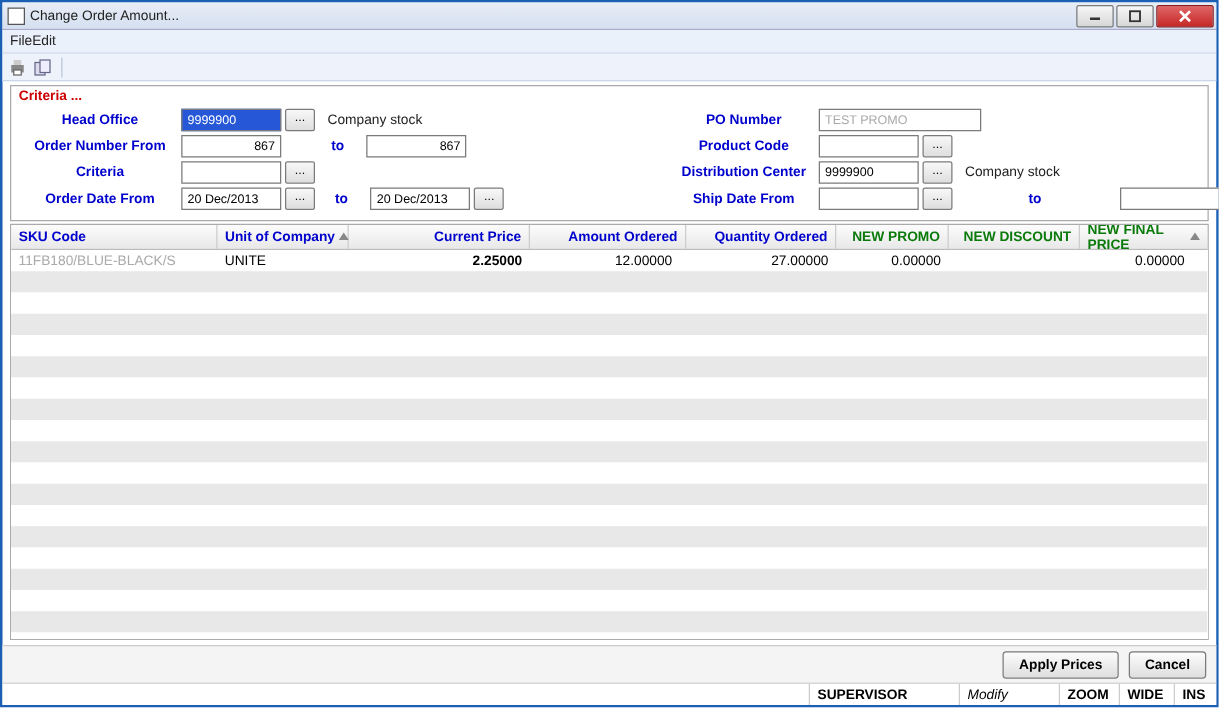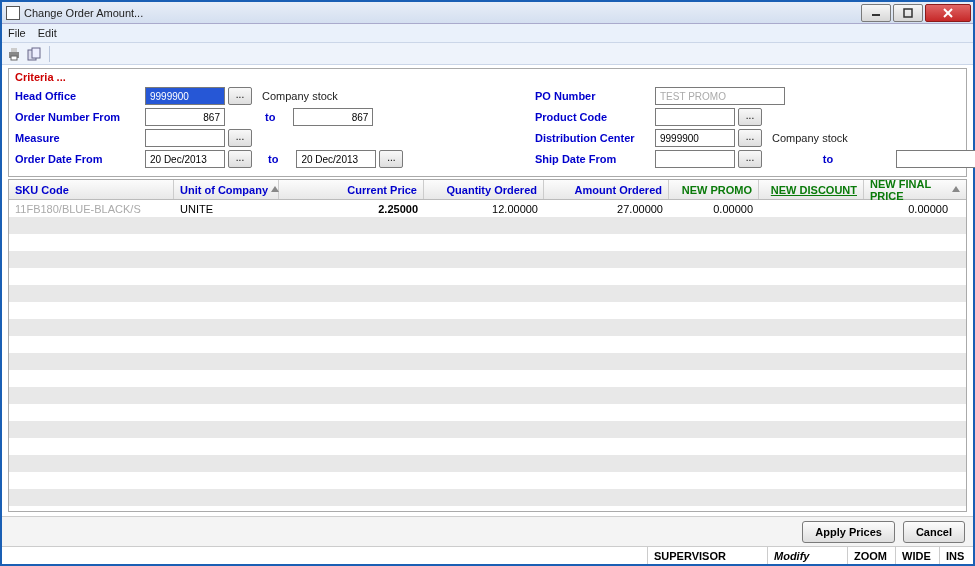--- a/index.html
+++ b/index.html
@@ -50,21 +50,20 @@
     width: 46px;
     border-color:#8b1a1a;
   }
   .menubar {
     background: #eaf1fb;
     border-bottom: 1px solid #cbd6e8;
     height: 19px;
     display: flex;
     align-items: center;
     padding: 0 6px;
-    gap: 12px;
     font-size: 11px;
     color: #222;
   }
   .menubar span { cursor: default; }
   .toolbar {
     background: #eef3fb;
     border-bottom: 1px solid #cbd6e8;
     height: 22px;
     display: flex;
     align-items: center;
@@ -91,20 +90,21 @@
     display: flex;
     align-items: center;
     height: 20px;
     margin-bottom: 1px;
   }
   .crit-label {
     color: #0000cc;
     font-size: 11px;
     font-weight: bold;
     width: 130px;
+    text-align: center;
   }
   .crit-label.mid { width: auto; padding: 0 10px; text-align:center; }
   .crit-input {
     height: 18px;
     border: 1px solid #7a7a7a;
     font-size: 10px;
     padding: 0 4px;
     background: #fff;
   }
   .w80 { width: 80px; }
@@ -153,21 +153,21 @@
   }
   .gh.blue { color: #0000cc; font-weight: bold; }
   .gh.green { color: #0a7a0a; font-weight: bold; justify-content:flex-end; }
   .gh.right { justify-content:flex-end; }
   .col-sku { width: 165px; }
   .col-uom { width: 105px; }
   .col-cp  { width: 145px; font-weight: bold; }
   .col-qo  { width: 120px; }
   .col-ao  { width: 125px; }
   .col-np  { width: 90px; }
-  .col-nd  { width: 105px; text-decoration: underline; }
+  .col-nd  { width: 105px; }
   .col-nfp { flex:1; padding-right: 18px !important; }
 
   .hdr-arrow {
     position:absolute; top:4px; width:10px; height:10px; color:#666;
   }
 
   .grid-body {
     flex: 1;
     overflow-y: scroll;
     background: #fff;
@@ -293,21 +293,21 @@
       <input class="crit-input w80" style="text-align: right; margin-left: 8px;" value="867">
 
       <div class="right-col">
         <div class="crit-label">Product Code</div>
         <input class="crit-input w80" value="" style="">
         <div class="ellipsis-btn">...</div>
       </div>
     </div>
 
     <div class="crit-row" style="position:relative">
-      <div class="crit-label">Measure</div>
+      <div class="crit-label">Criteria</div>
       <input class="crit-input w80" value="" style="">
       <div class="ellipsis-btn">...</div>
 
       <div class="right-col">
         <div class="crit-label">Distribution Center</div>
         <input class="crit-input w80" value="9999900" style="">
         <div class="ellipsis-btn">...</div>
         <div class="plain-text">Company stock</div>
       </div>
     </div>
@@ -329,22 +329,22 @@
 
       </div>
     </div>
   </div>
 
   <div class="grid">
     <div class="grid-header">
       <div class="gh blue col-sku">SKU Code</div>
       <div class="gh blue col-uom">Unit of Company</div>
       <div class="gh blue right col-cp">Current Price</div>
+      <div class="gh blue right col-ao">Amount Ordered</div>
       <div class="gh blue right col-qo">Quantity Ordered</div>
-      <div class="gh blue right col-ao">Amount Ordered</div>
       <div class="gh green col-np">NEW PROMO</div>
       <div class="gh green col-nd">NEW DISCOUNT</div>
       <div class="gh green col-nfp" style="border-right:none">NEW FINAL PRICE</div>
       <svg class="hdr-arrow" style="left:262px">
           <polygon points="0,8 8,8 4,2" fill="#888"></polygon>
         </svg>
       <svg class="hdr-arrow" style="right:4px">
           <polygon points="0,8 8,8 4,2" fill="#888"></polygon>
         </svg>
     </div>
@@ -383,19 +383,19 @@
   </div>
 
   <div class="bottom-bar">
     <button class="btn">Apply Prices</button>
     <button class="btn">Cancel</button>
   </div>
 
   <div class="statusbar">
     <div class="spacer"></div>
     <div class="status-cell" style="width:120px">SUPERVISOR</div>
-    <div class="status-cell" style="width:80px;font-weight:bold;font-style:italic">Modify</div>
+    <div class="status-cell" style="width:80px;font-weight:normal;font-style:italic">Modify</div>
     <div class="status-cell" style="width:48px">ZOOM</div>
     <div class="status-cell" style="width:44px">WIDE</div>
     <div class="status-cell" style="width:34px">INS</div>
   </div>
 
 </div>
 
 </body></html>

